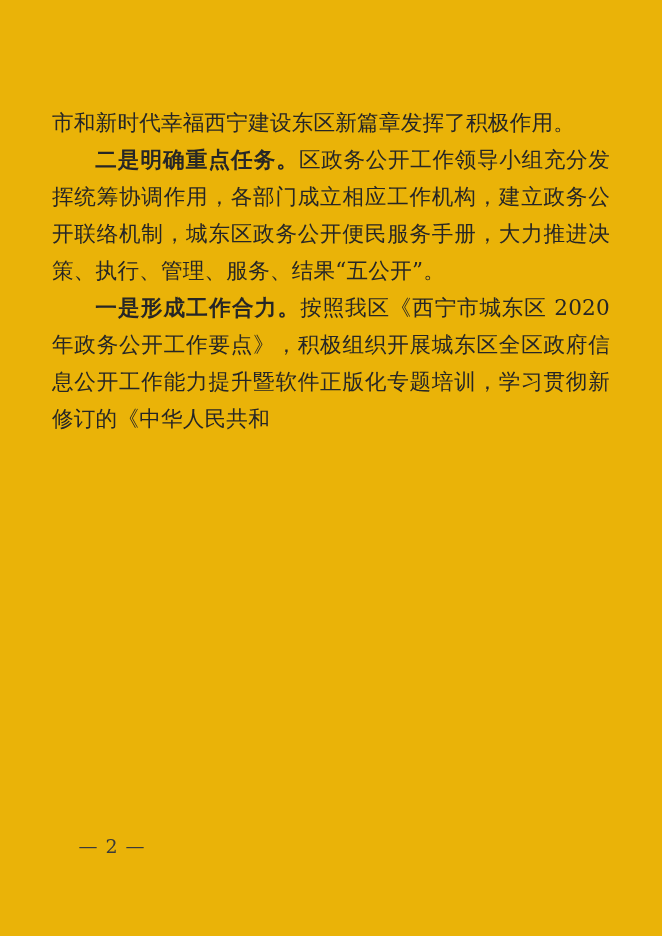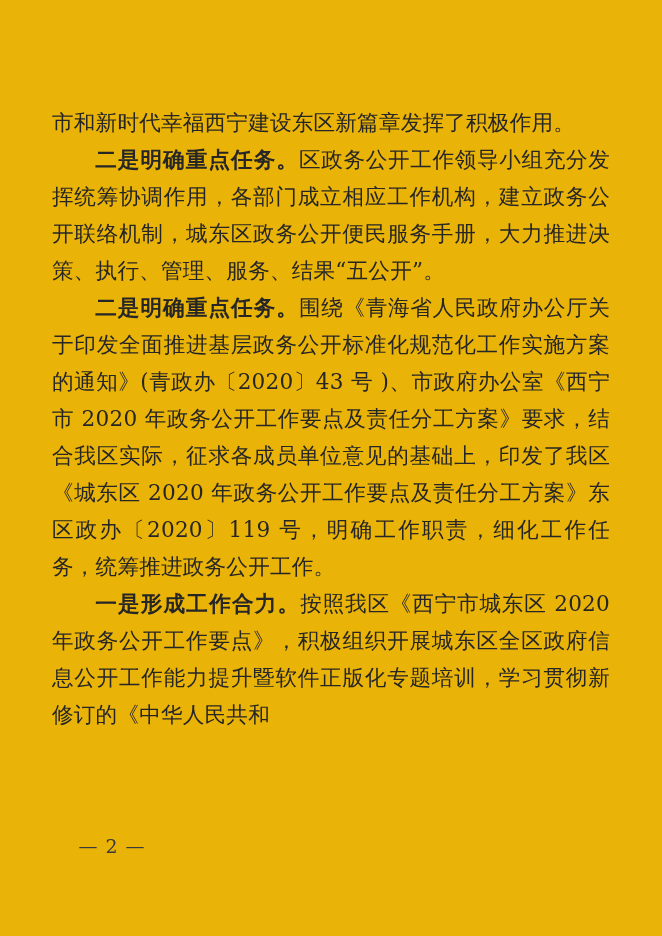--- a/index.html
+++ b/index.html
@@ -81,19 +81,18 @@
   }
 </style>
 </head>
 <body>
 
 <div id="page">
 
   <div id="doc-body">
       <p class="para cont"><span class="body-text">市和新时代幸福西宁建设东区新篇章发挥了积极作用。</span></p>
       <p class="para indent"><span class="lead">二是明确重点任务。</span><span class="body-text">区政务公开工作领导小组充分发挥统筹协调作用，各部门成立相应工作机构，建立政务公开联络机制，城东区政务公开便民服务手册，大力推进决策、执行、管理、服务、结果“五公开”。</span></p>
-      <p class="para indent"><span class="lead">二是明确重点任务。</span><span class="body-text">围绕《青海省人民政府办公厅关于印发全面推进基层政务公开标准化规范化工作实施方案的通知》(青政办〔2020〕43 号 )、市政府办公室《西宁市 2020 年政务公开工作要点及责任分工方案》要求，结合我区实际，征求各成员单位意见的基础上，印发了我区《城东区 2020 年政务公开工作要点及责任分工方案》东区政办〔2020〕119 号，明确工作职责，细化工作任务，统筹推进政务公开工作。</span></p>
       <p class="para indent"><span class="lead">一是形成工作合力。</span><span class="body-text">按照我区《西宁市城东区 2020 年政务公开工作要点》，积极组织开展城东区全区政府信息公开工作能力提升暨软件正版化专题培训，学习贯彻新修订的《中华人民共和</span></p>
     </div>
 
   <div id="page-number">— 2 —</div>
 
 </div>
 
 </body></html>

